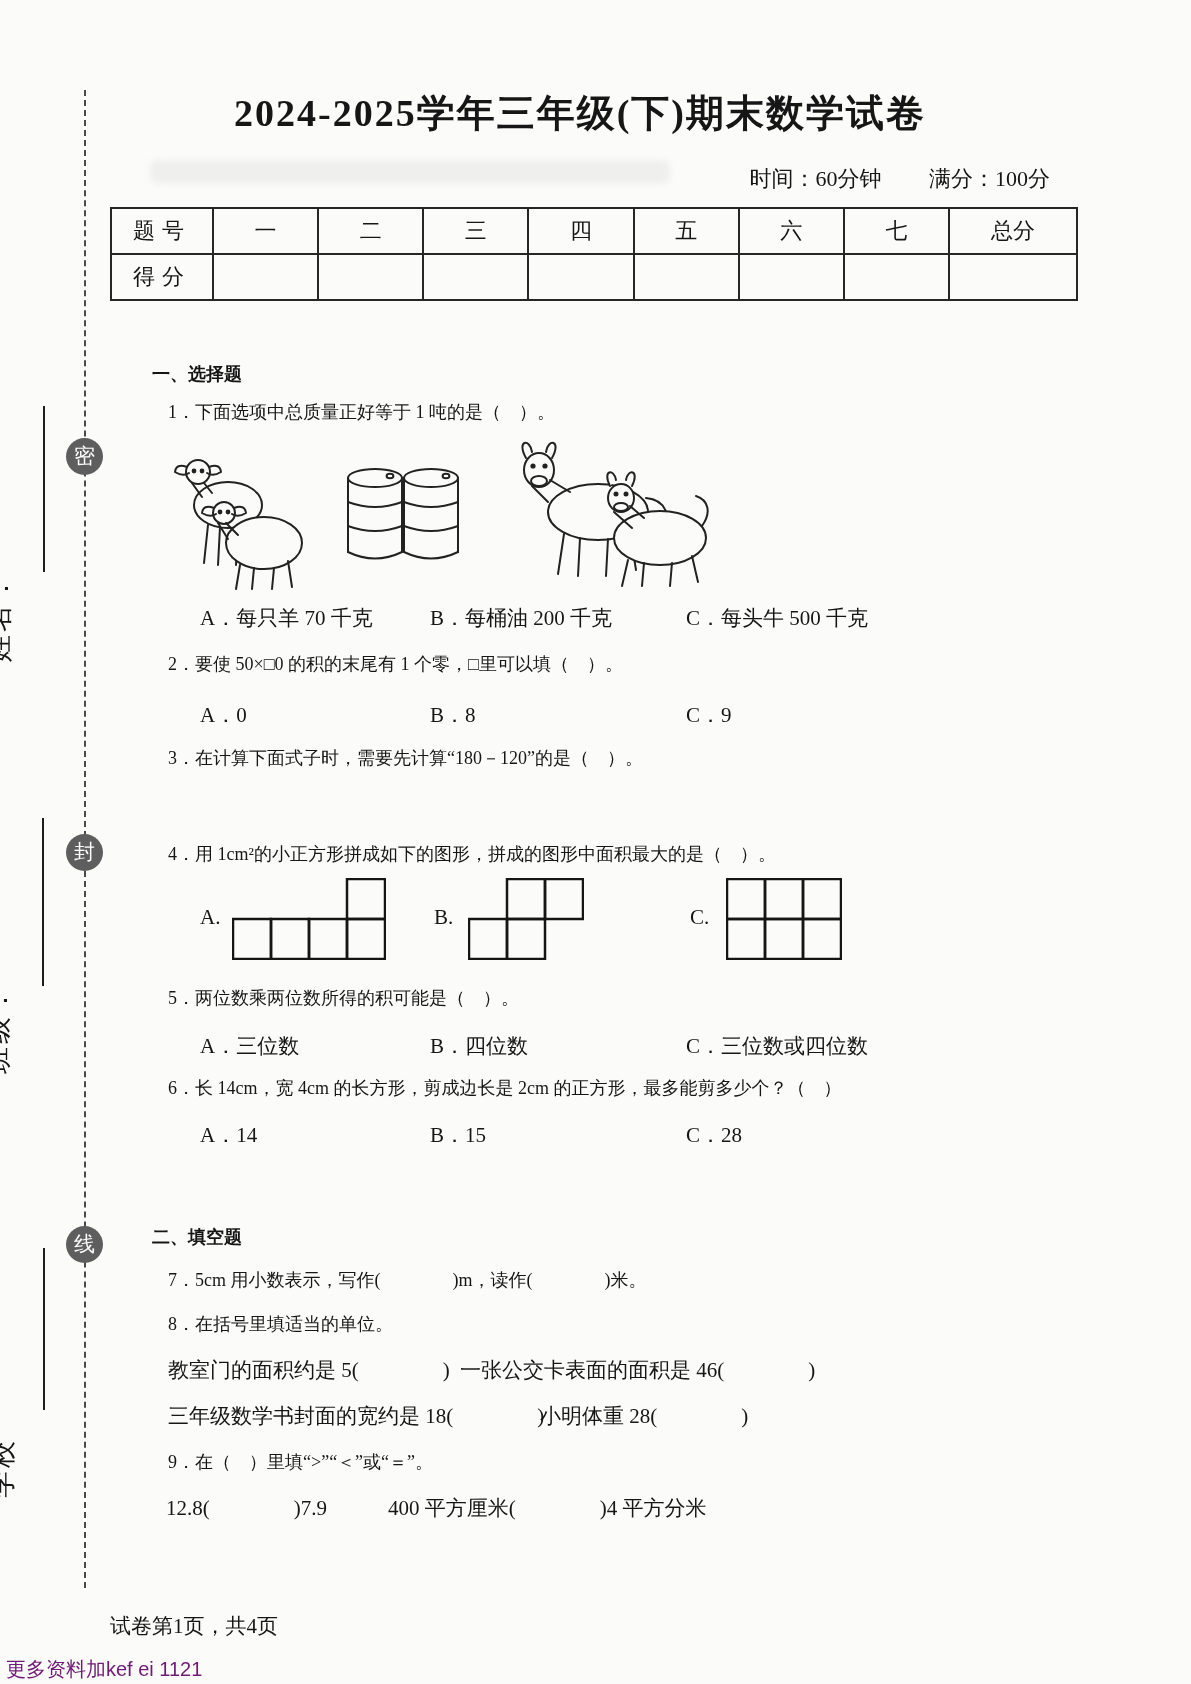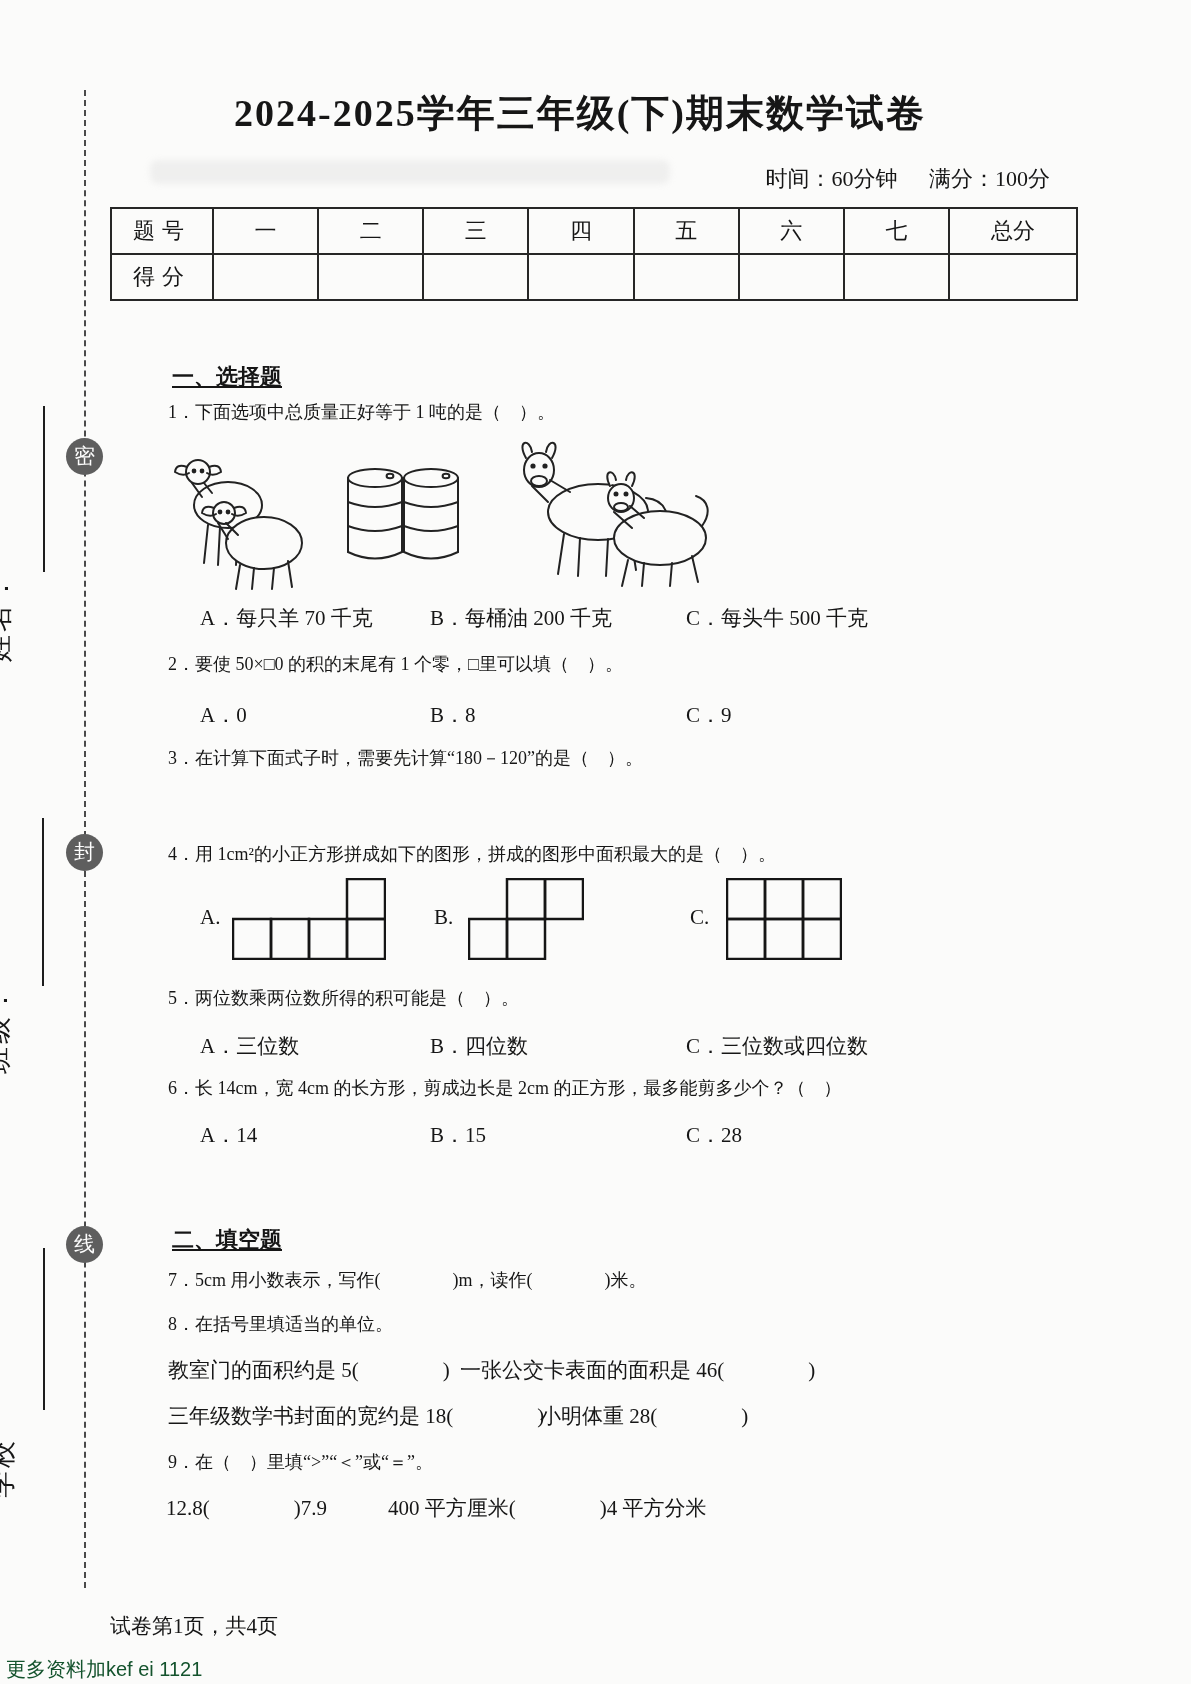--- a/index.html
+++ b/index.html
@@ -19,48 +19,48 @@
   .vline { position:absolute; width:2px; background:#1d1d1d; }
   .vlabel { position:absolute; height:34px; line-height:34px; font-size:27px;
             letter-spacing:3px; white-space:nowrap;
             transform-origin:0 100%; transform:rotate(-90deg); }
 
   
   .title { position:absolute; left:110px; top:88px; width:940px; text-align:center;
            font-size:38px; font-weight:bold; letter-spacing:2px; }
   .meta  { position:absolute; left:110px; top:164px; width:940px; text-align:right;
            font-size:22px; }
-  .meta .gap { margin-left:26px;text-align:center; }
+  .meta .gap { margin-left:42px;text-align:center; }
   .smudge { position:absolute; left:150px; top:160px; width:520px; height:24px;
             background:#d9d9d9; opacity:.35; filter:blur(3px); border-radius:8px; }
 
   
   table.score { position:absolute; left:110px; top:207px; width:968px;
                 border-collapse:collapse; table-layout:fixed; }
   table.score td { border:2.5px solid #262626; height:46px; text-align:center;
                    font-size:22px; vertical-align:middle; }
   td.wide-label { letter-spacing:7px; }
 
   
-  .sec { position:absolute; left:172px; font-size:22px; font-weight:bold; white-space:nowrap;text-decoration:underline; }
+  .sec { position:absolute; left:152px; font-size:18px; font-weight:bold; white-space:nowrap; }
   .q   { position:absolute; left:168px; font-size:18px; white-space:nowrap; }
   .opts { position:absolute; left:0; width:100%; height:28px; font-size:21px; }
   .opts span { position:absolute; white-space:nowrap; }
   .oA { left:200px; } .oB { left:430px; } .oC { left:686px; }
   .fill-line { position:absolute; left:0; width:100%; height:28px; font-size:21px; }
   .fill-line span { position:absolute; white-space:nowrap; }
 
   .shape-label { position:absolute; font-size:21px; }
   .lineart { position:absolute; stroke:#222; fill:none; stroke-width:2;
              stroke-linecap:round; stroke-linejoin:round; }
   .gridshape { position:absolute; stroke:#151515; fill:none; stroke-width:2.5; }
 
   .footer { position:absolute; left:110px; top:1612px; width:930px; text-align:left;
             font-size:21px; }
-  .watermark { position:absolute; left:6px; top:1656px; font-size:20px; color:#14532d;
+  .watermark { position:absolute; left:6px; top:1656px; font-size:20px; color:#701a75;
                font-family:"Liberation Sans","DejaVu Sans",sans-serif; }
 </style>
 </head>
 <body>
 
 <div class="page">
 
   <div class="seal-dash"></div>
   <div class="seal-char" style="top:438px">密</div>
   <div class="seal-char" style="top:834px">封</div>

